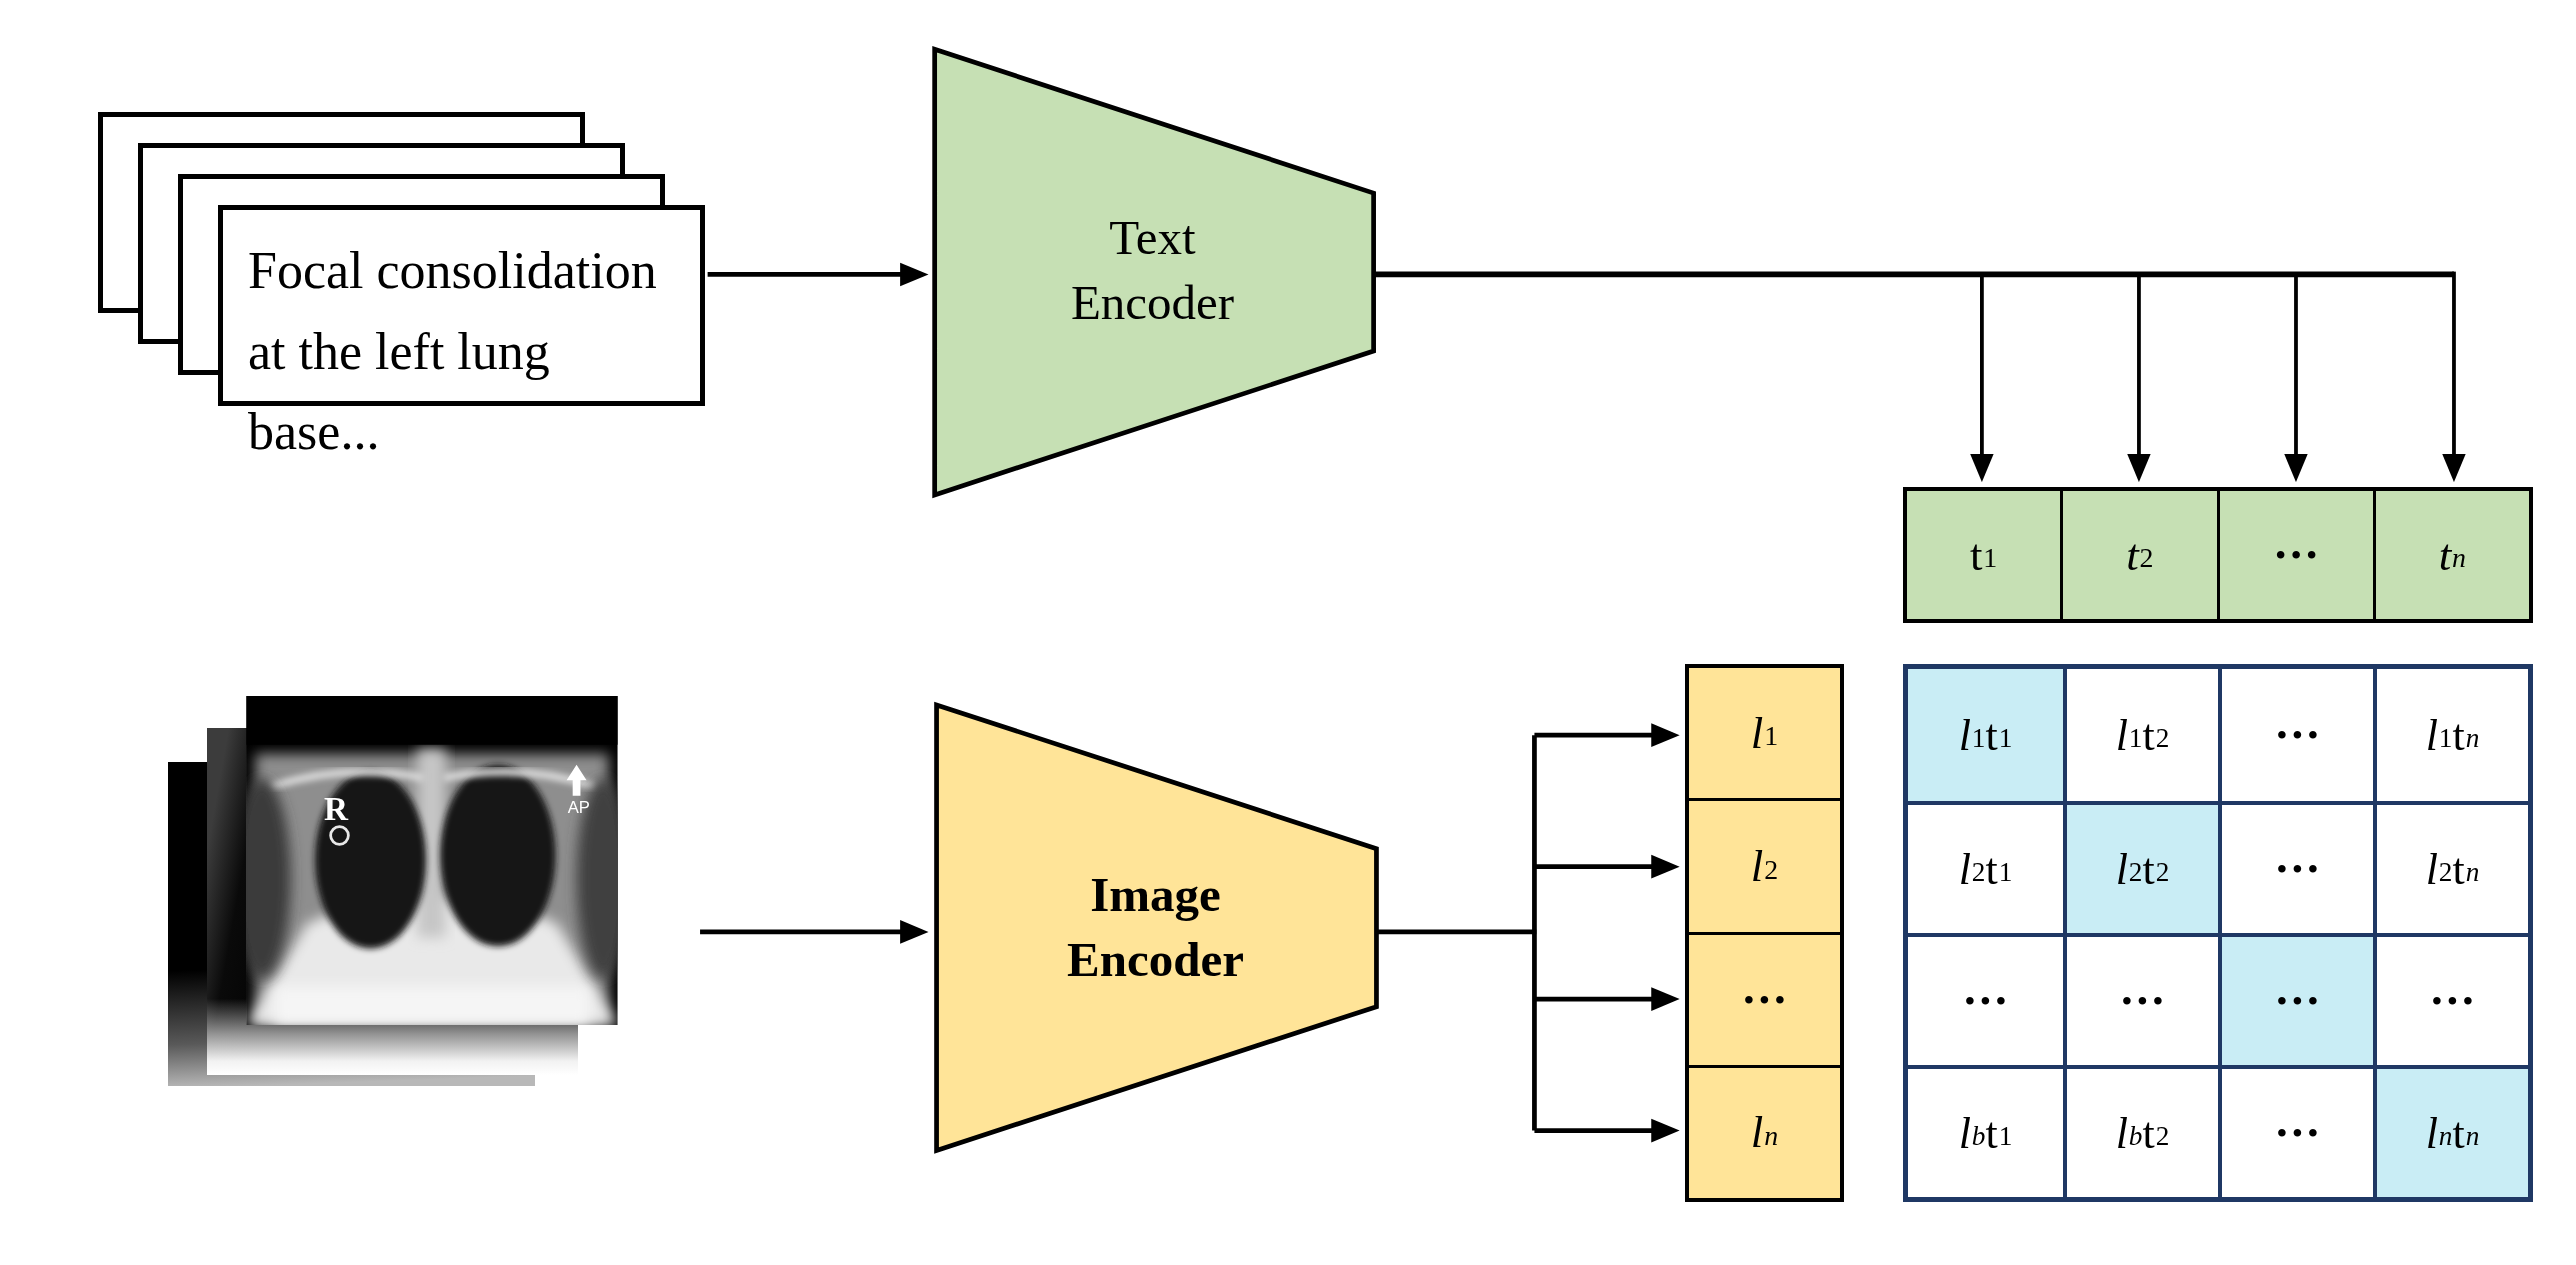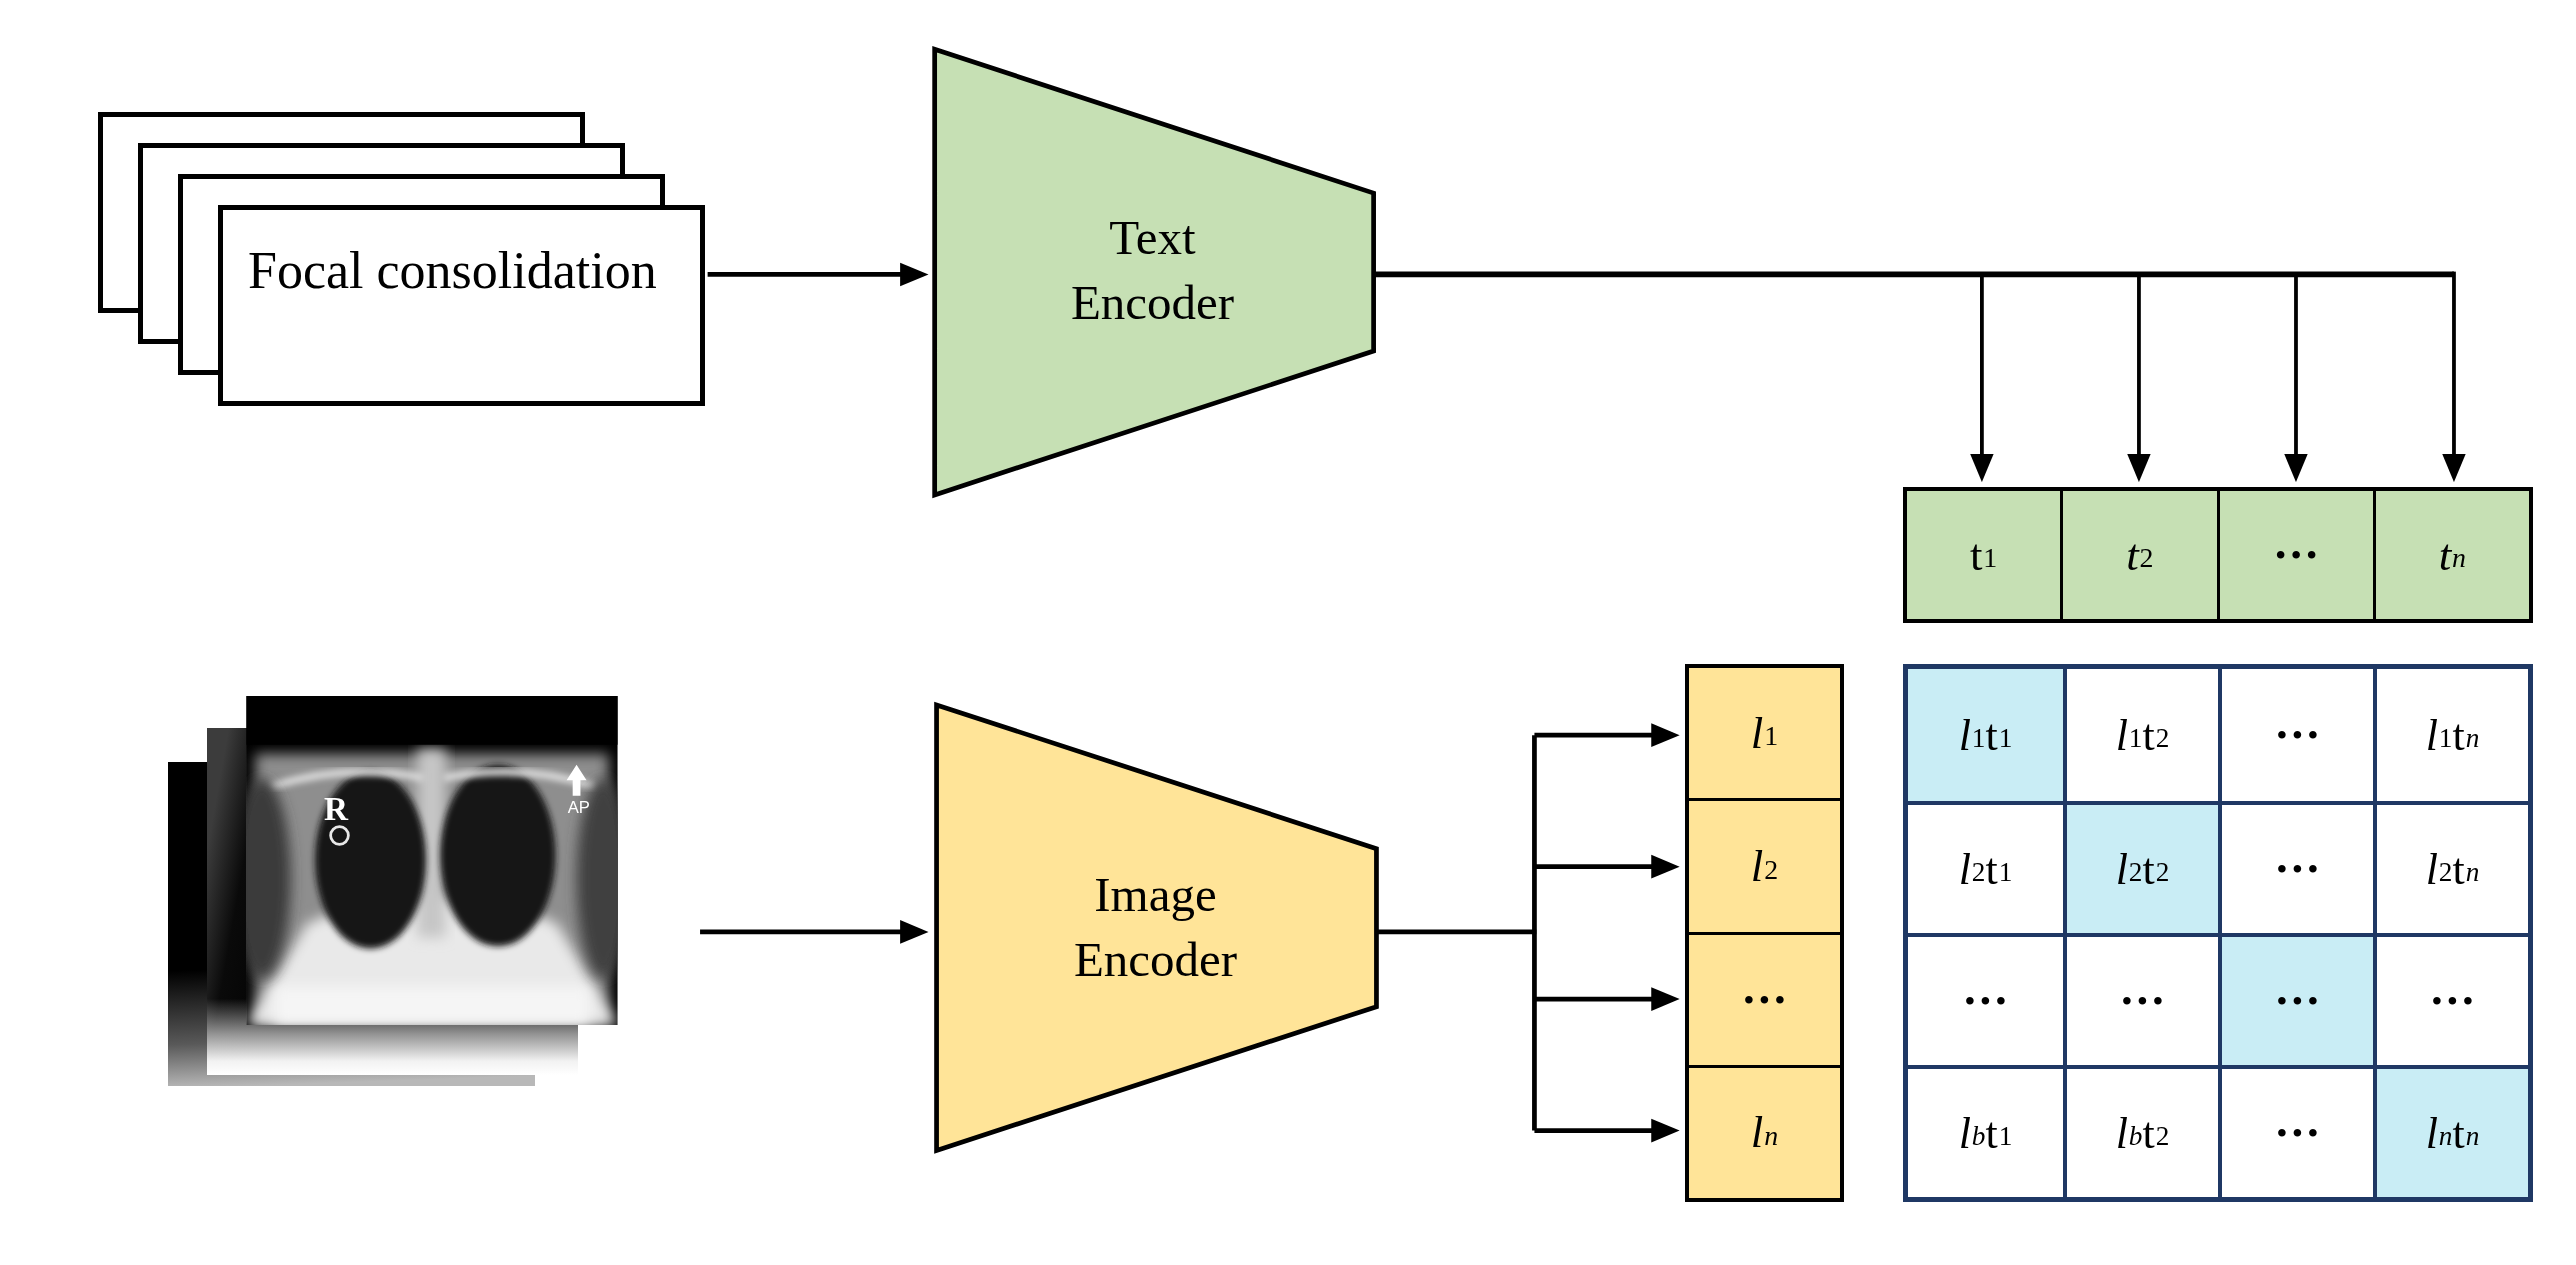--- a/index.html
+++ b/index.html
@@ -83,27 +83,28 @@
     <line x1="1622" y1="1195" x2="1768" y2="1195" stroke-width="5" marker-end="url(#ah)"></line>
   </g>
 </svg>
 
 <div class="doc-card" style="left:98px;top:112px;z-index:1;"></div>
 <div class="doc-card" style="left:138px;top:143px;z-index:2;"></div>
 <div class="doc-card" style="left:178px;top:174px;z-index:3;"></div>
 <div class="doc-card" style="left:218px;top:205px;z-index:4;"></div>
 <div class="doc-text">
   <div>Focal consolidation</div>
+  <div>at the left lung base...</div>
 </div>
 
 <div class="enc-label" style="left:954px;top:206px;">
   <span>Text</span>
   <span>Encoder</span>
 </div>
-<div class="enc-label" style="left:957px;top:863px;">
+<div class="enc-label" style="left:957px;top:863px;font-weight:bold;">
   <span>Image</span>
   <span>Encoder</span>
 </div>
 
 <div class="xray xray-back" style="left:168px;top:762px;width:367px;height:324px;z-index:1;"></div>
 <div class="xray xray-mid" style="left:207px;top:728px;width:371px;height:347px;z-index:2;"></div>
 <div class="xray" style="left:246px;top:696px;width:372px;height:329px;z-index:3;">
   <svg width="372" height="329" viewBox="0 0 335 297">
     <defs>
       <filter id="b6" x="-30%" y="-30%" width="160%" height="160%">

